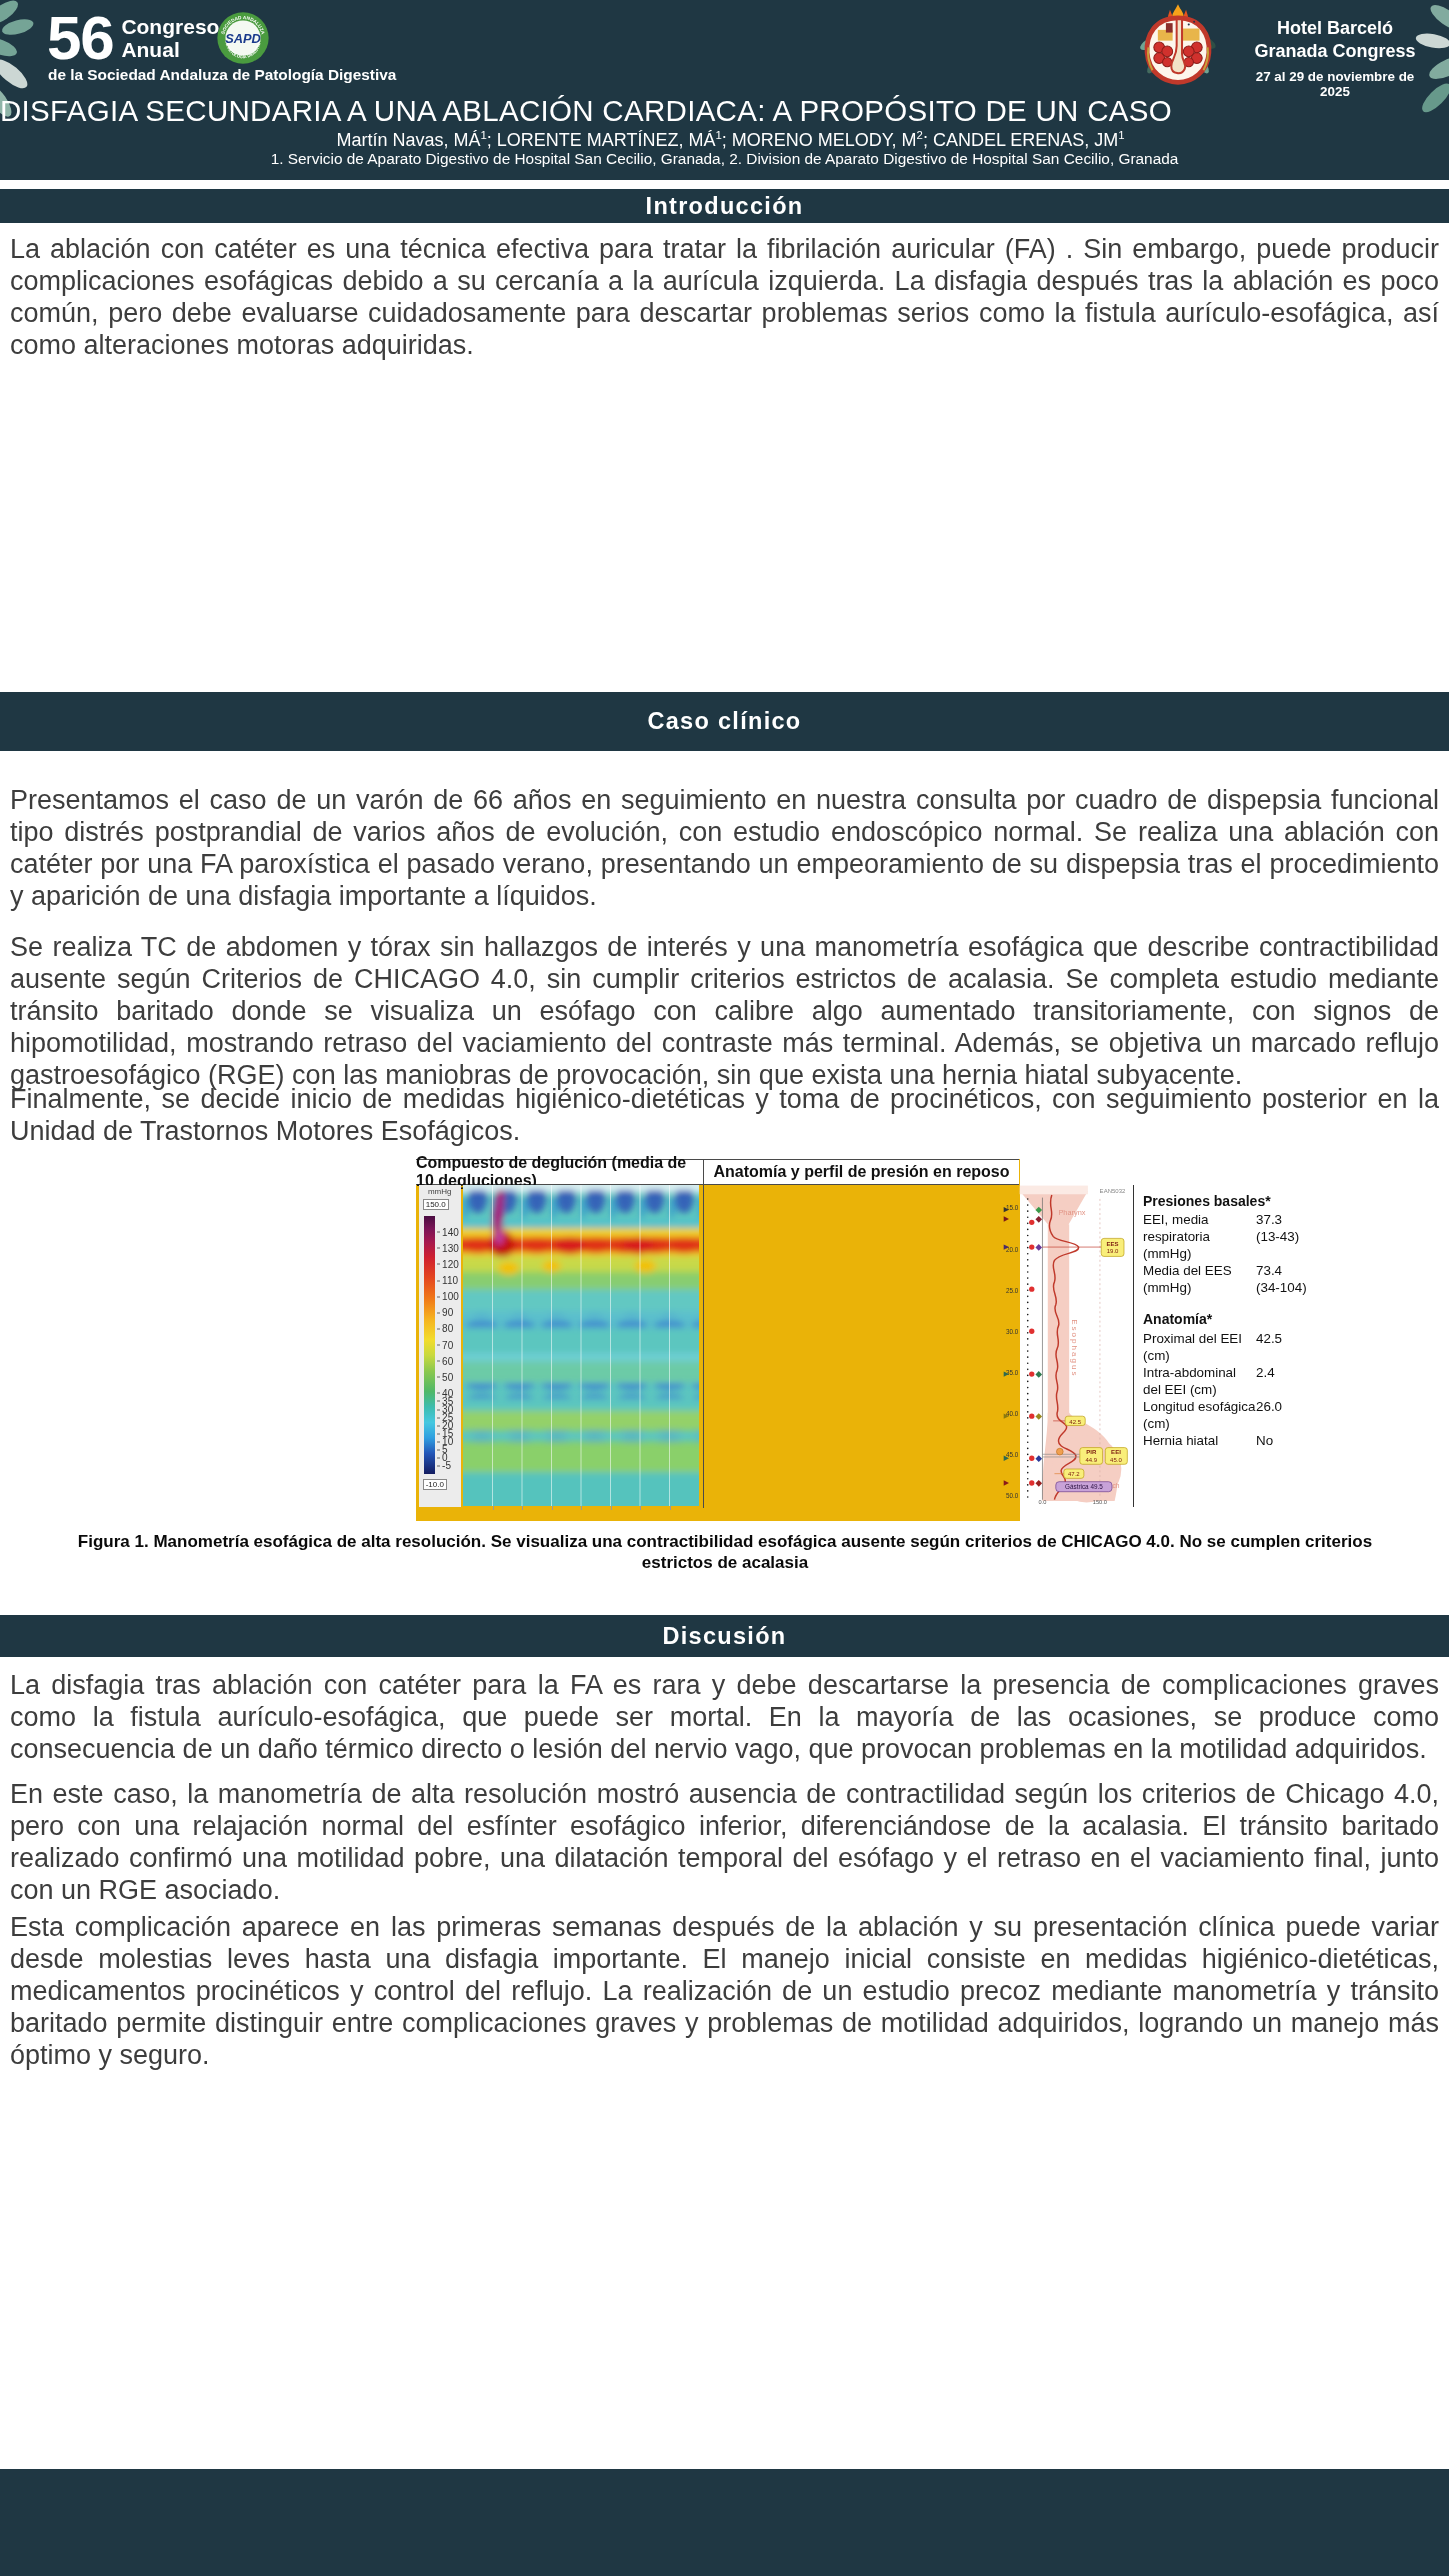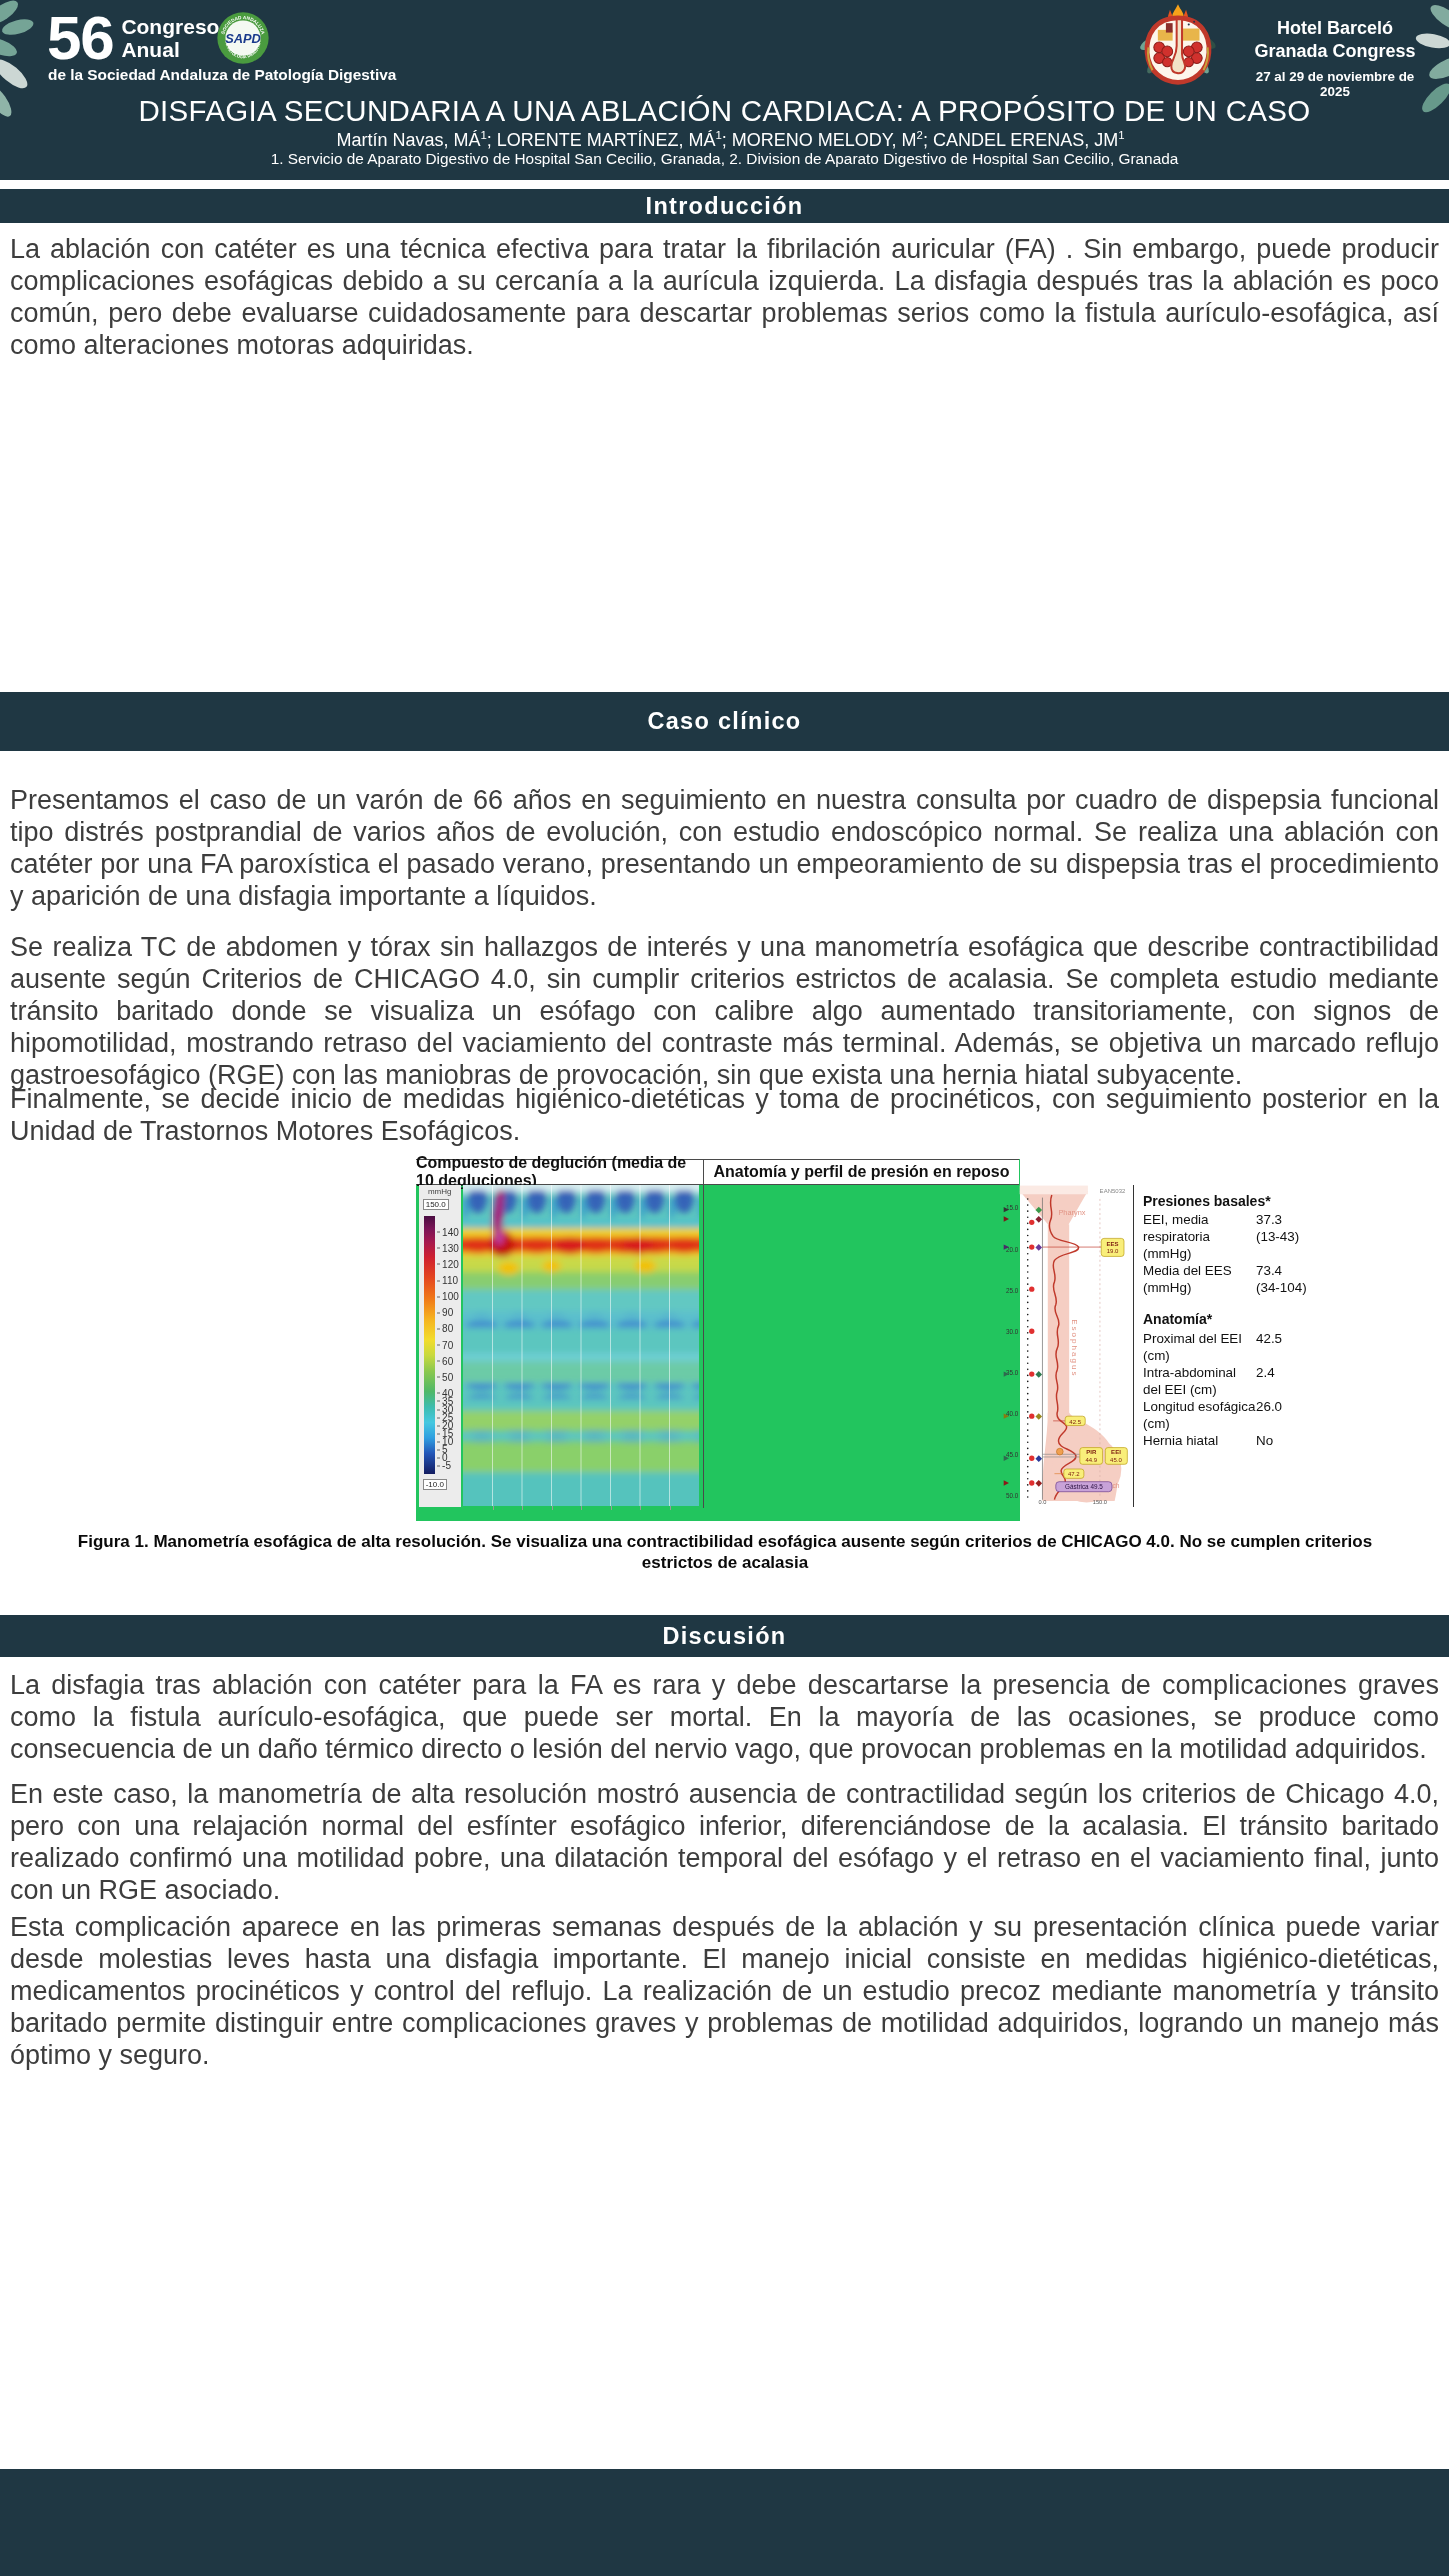--- a/index.html
+++ b/index.html
@@ -16,37 +16,37 @@
   .leaves { position:absolute; pointer-events:none; }
   .brand { position:absolute; left:47px; top:10.7px; display:flex; align-items:flex-start;justify-content:center; }
   .brand-num { font-size:62px; font-weight:bold; line-height:54px; letter-spacing:-1.3px; }
   .brand-words { margin-left:8px; margin-top:4px; font-size:21px; font-weight:bold; line-height:23px; }
   .society { position:absolute; left:48px; top:66px; font-size:15.4px; font-weight:bold; }
   .sapd-logo { position:absolute; left:216px; top:10.7px; width:54px; height:54px; }
   .pom-logo { position:absolute; left:1135px; top:2.7px; width:86px; height:86px; }
   .venue { position:absolute; left:1241px; top:17.4px; width:188px; text-align:center; }
   .venue-line { font-size:18px; font-weight:bold; line-height:23px; }
   .venue-dates { font-size:13.4px; font-weight:bold; margin-top:5.4px; }
-  .poster-title { position:absolute; left:0; top:94px; width:1449px; text-align:center; font-size:29.5px; color:#fff; letter-spacing:0.3px; }
+  .poster-title { position:absolute; left:0; top:94px; width:1449px; text-align:left; font-size:29.5px; color:#fff; letter-spacing:0.3px; }
   .authors { position:absolute; left:0; top:129px; width:1449px; text-align:center; font-size:18px; color:#fff;padding-left:12px; }
   .authors sup { font-size:11.4px; }
   .affils { position:absolute; left:0; top:150px; width:1449px; text-align:center; font-size:15.4px; color:#fff; }
   
   .secbar {
     position:absolute; left:0; width:1449px; background:#1f3743; color:#ffffff;
     display:flex; align-items:center; justify-content:center;
     font-weight:bold; font-size:23.5px; letter-spacing:1.3px;
   }
   
   .para {
     position:absolute; left:10px; right:10px; text-align:justify;
     font-size:27px; line-height:32px; color:#3d3d3d;
   }
   
-  .figure { position:absolute; left:416px; top:1159px; width:604px; height:362px; background:#22c55e; }
+  .figure { position:absolute; left:416px; top:1159px; width:604px; height:362px; background:#eab308; }
   .fig-head { position:absolute; top:0; height:25.5px; background:#fff;
     border-top:1.3px solid #4a4a4a; border-bottom:1.3px solid #4a4a4a;
     display:flex; align-items:center; justify-content:center;
     font-weight:bold; font-size:16px; color:#111; }
   .fig-head-left { left:0; width:287px; }
   .fig-head-right { left:288px; width:315px; }
   .fig-vsep { position:absolute; left:287px; top:0; width:1.3px; height:349px; background:#4a4a4a; }
   .fig-body { position:absolute; top:25.5px; left:0; height:323px; }
   .cb-col { position:absolute; left:2.7px; top:0; width:42px; height:322px; background:#ececec; }
   .cb-unit { position:absolute; left:0; top:2.7px; width:42px; text-align:center; font-size:8px; color:#444; }

